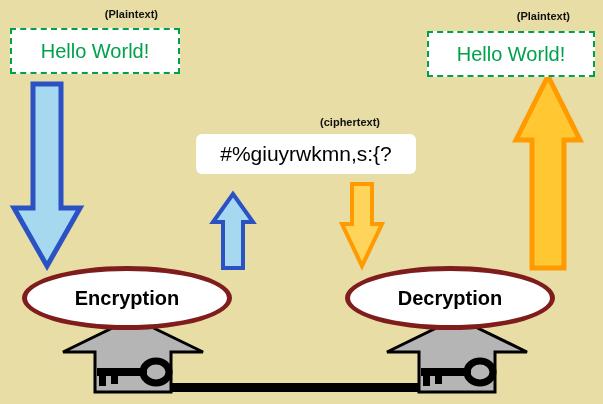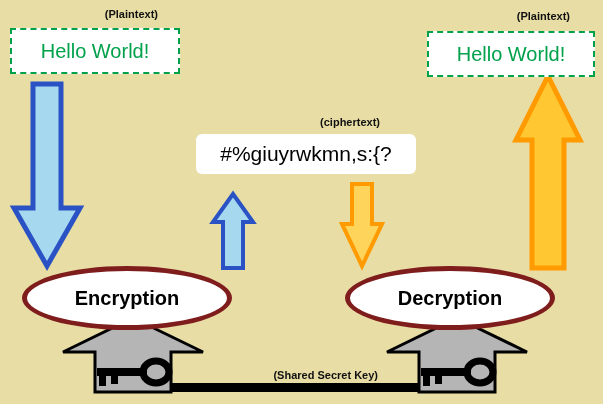--- a/index.html
+++ b/index.html
@@ -79,21 +79,20 @@
       </g>
     </g>
   </svg>
 
   <div class="lbl" style="left:18px; top:8px; width:140px;">(Plaintext)</div>
 
   <div class="lbl" style="left:430px; top:10px; width:140px;">(Plaintext)</div>
 
   <div class="lbl" style="left:220px; top:116px; width:160px;">(ciphertext)</div>
 
-  <div class="lbl" style="left:213px; top:369px; width:165px;">(Shared Secret Key)</div>
 
   <div class="greenbox" style="left:10px; top:28px; width:166px; height:42px;">Hello World!</div>
 
   <div class="greenbox" style="left:427px; top:31px; width:164px; height:42px;">Hello World!</div>
 
   <div class="cipherbox" style="left:196px; top:134px; width:220px; height:40px;">#%giuyrwkmn,s:{?</div>
 
   <div class="oval" style="left:22px; top:266px; width:200px; height:54px;">Encryption</div>
 
   <div class="oval" style="left:345px; top:266px; width:200px; height:54px;">Decryption</div>

